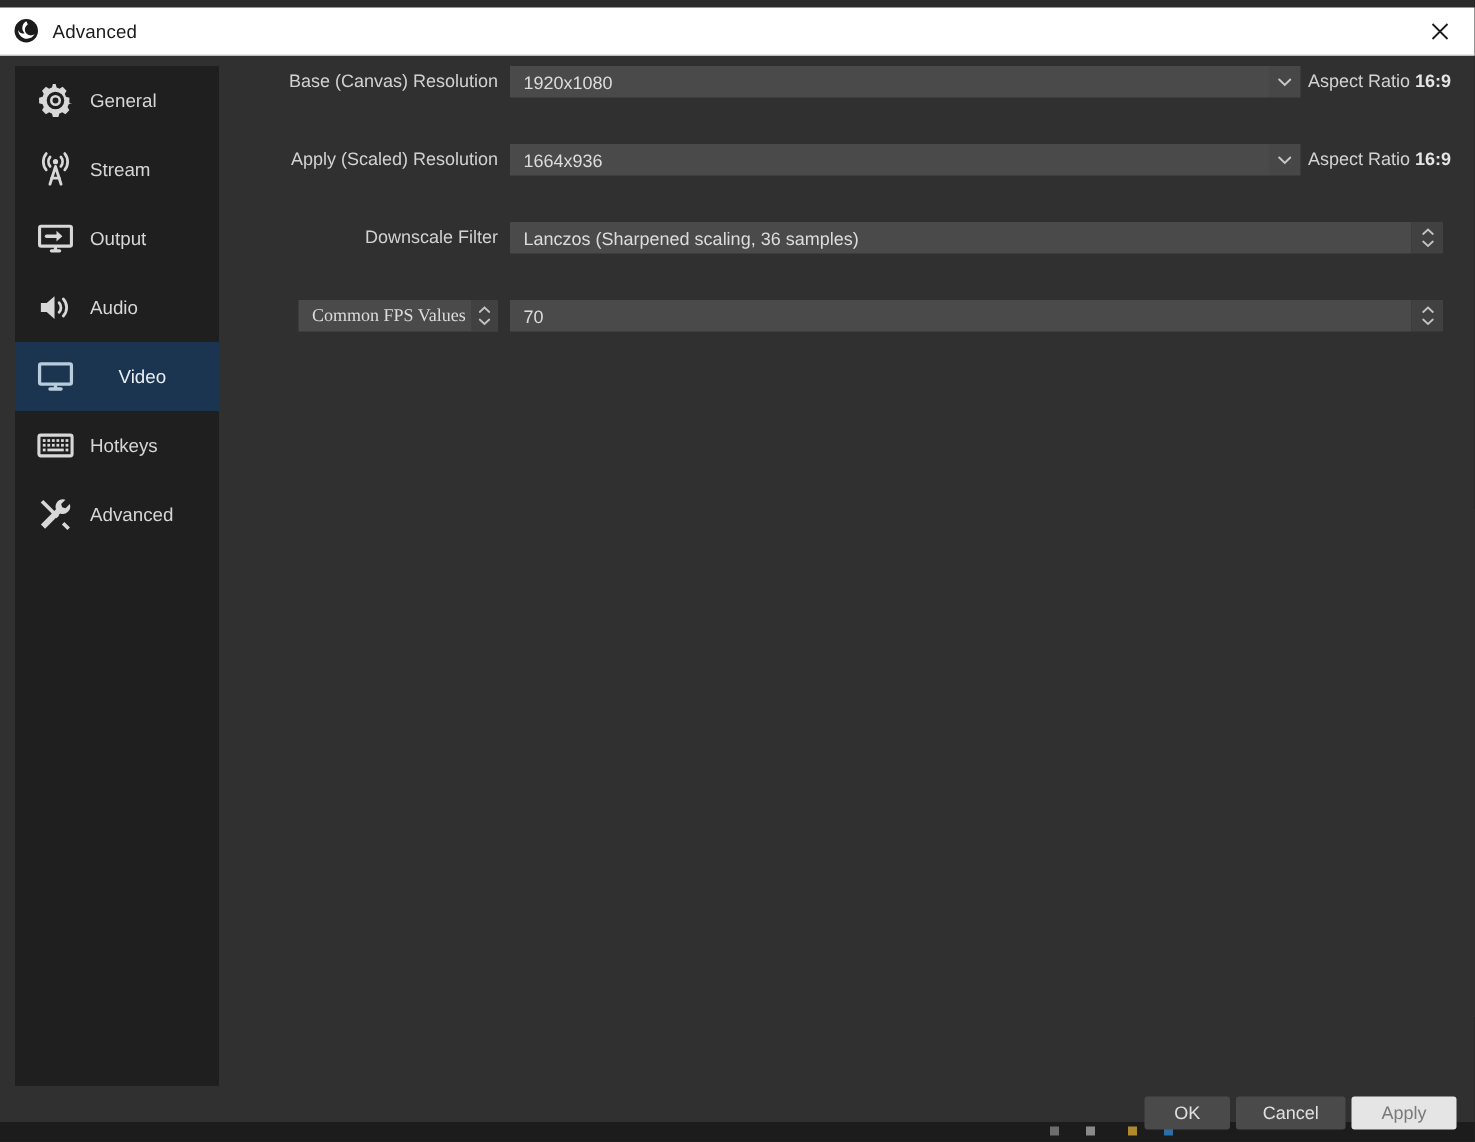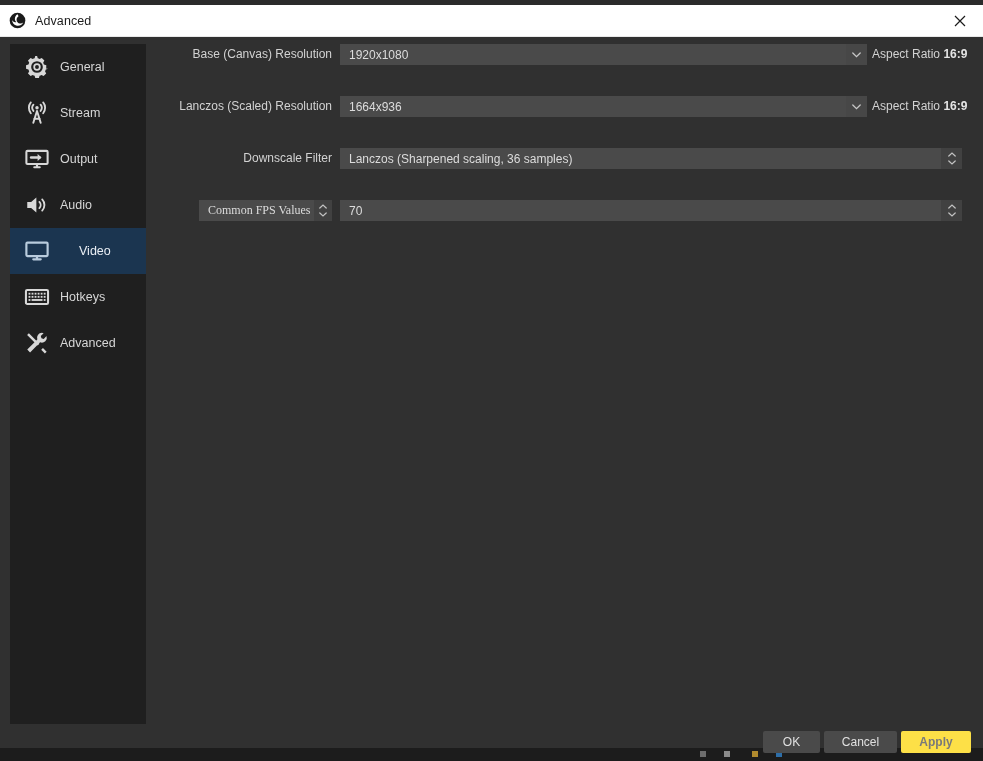--- a/index.html
+++ b/index.html
@@ -240,23 +240,22 @@
     border: none;
     border-radius: 2px;
     font-family: "Liberation Sans", sans-serif;
     font-size: 12px;
     color: #e0e0e0;
     cursor: pointer;
     padding: 0;
   }
   .btn.disabled {
     color: #7a7a7a;
-    background: #fde047;
+    background: #e5e5e5;
     cursor: default;
-    font-weight: bold;
   }
 </style>
 </head>
 <body>
 
 <div class="bg-strip-top"></div>
 <div class="bg-strip-bottom">
   <div class="bg-blip" style="left:700px;background:#6d6d6d;"></div>
   <div class="bg-blip" style="left:724px;background:#8a8a8a;"></div>
   <div class="bg-blip" style="left:752px;background:#b08a2e;"></div>
@@ -394,21 +393,21 @@
           <path d="M0.8 1 L4.5 4.6 L8.2 1" fill="none" stroke="#c8c8c8" stroke-width="1.3" stroke-linecap="round"></path>
         </svg>
       </div>
       <div class="aspect" style="left:872px;">
         <span>Aspect Ratio</span>
         <b>16:9</b>
       </div>
     </div>
 
     <div class="row" style="top:26px;">
-      <div class="row-label">Lanczos (Scaled) Resolution</div>
+      <div class="row-label">Apply (Scaled) Resolution</div>
       <div class="field" style="left:340px; width:506px;">
         <span class="value">1664x936</span>
       </div>
       <div class="drop-btn" style="left:846px;">
         <svg class="chev" width="9" height="6" viewBox="0 0 9 6">
           <path d="M0.8 1 L4.5 4.6 L8.2 1" fill="none" stroke="#c8c8c8" stroke-width="1.3" stroke-linecap="round"></path>
         </svg>
       </div>
       <div class="aspect" style="left:872px;">
         <span>Aspect Ratio</span>

